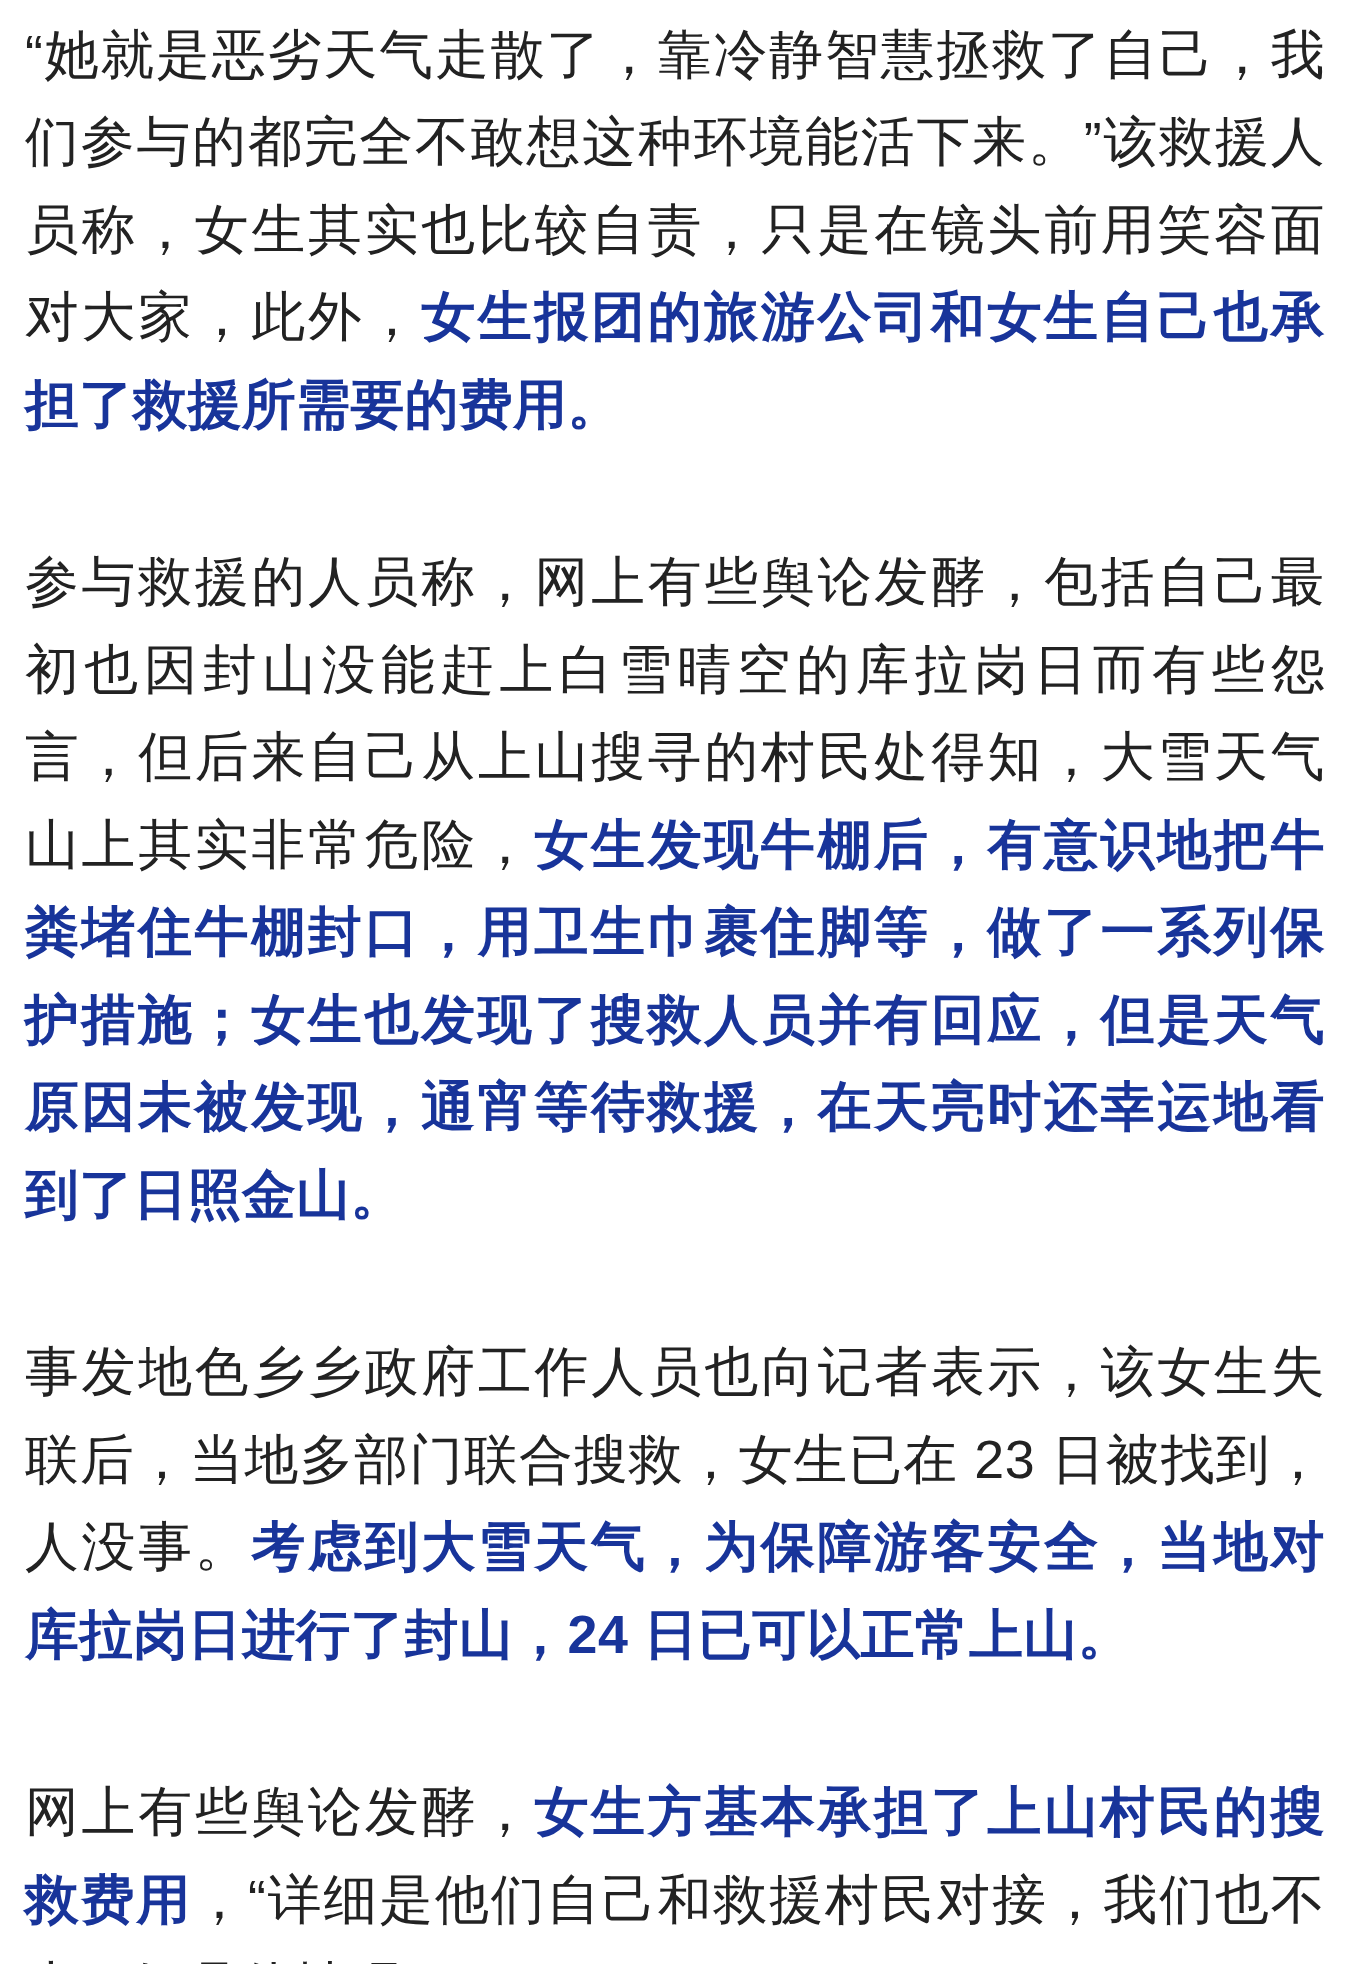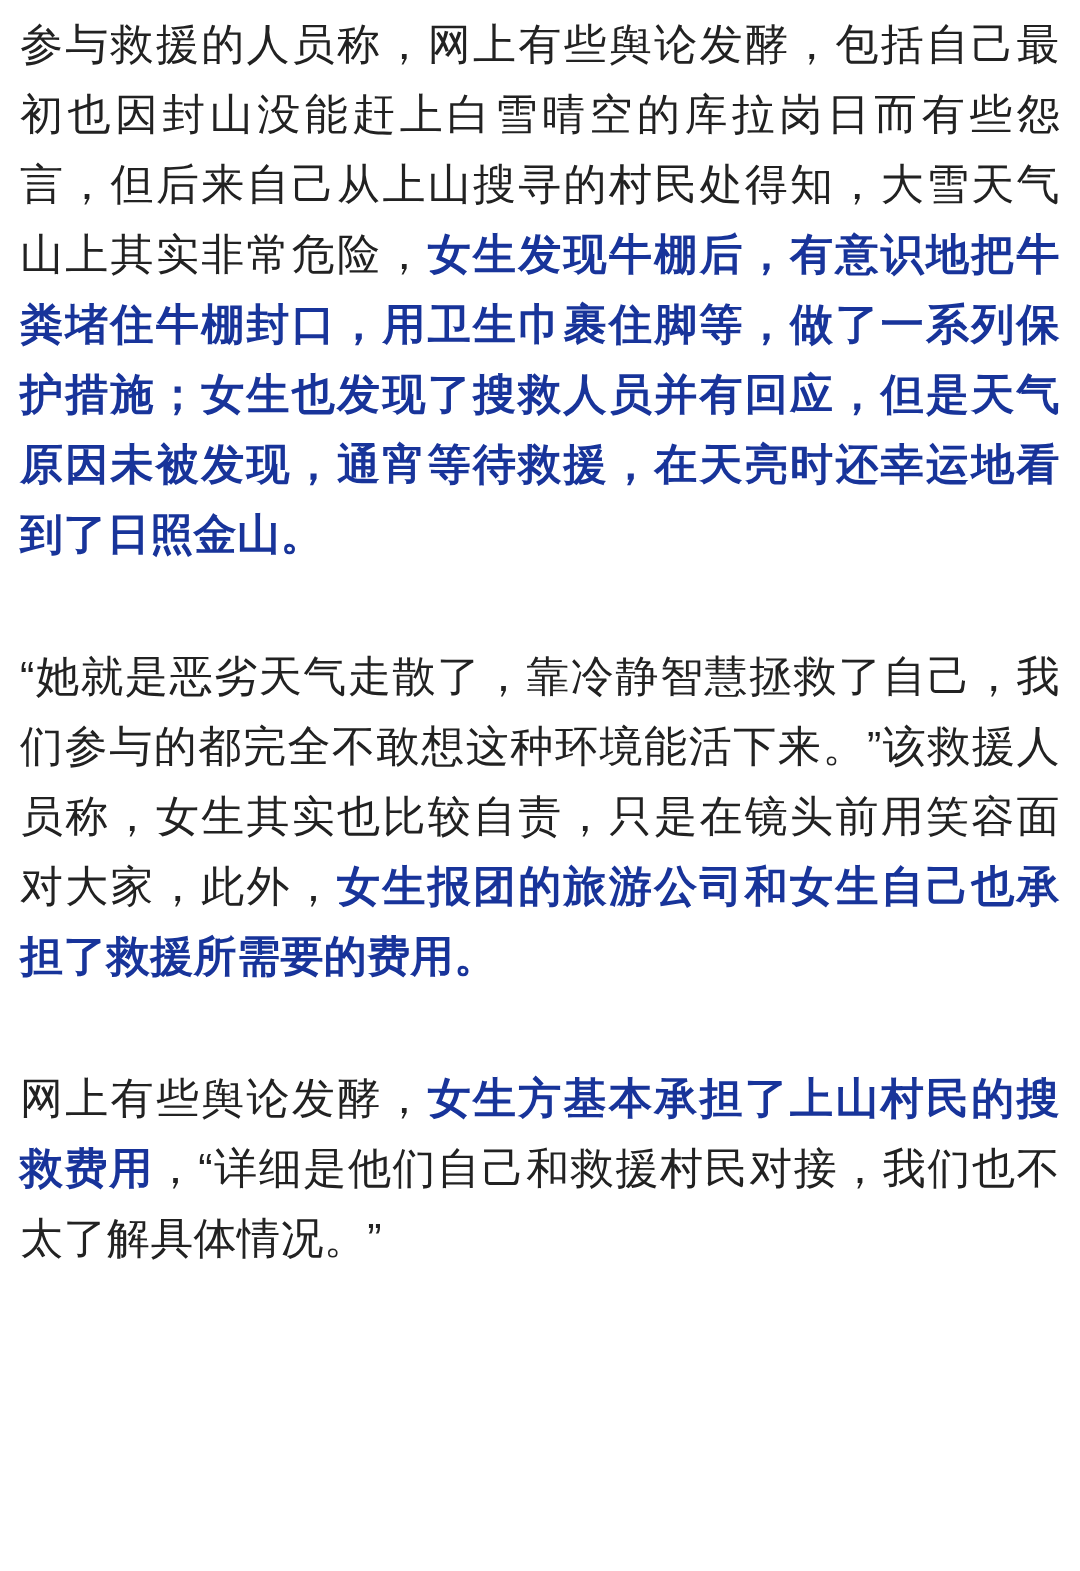--- a/index.html
+++ b/index.html
@@ -34,20 +34,21 @@
   .em {
     color: var(--em-color, #18349a);
     font-weight: bold;
   }
 </style>
 </head>
 <body style="background: rgb(255, 255, 255);">
 
 <article class="article">
 
+  <p><span>“她就是恶劣天气走散了，靠冷静智慧拯救了自己，我们参与的都完全不敢想这种环境能活下来。”该救援人员称，女生其实也比较自责，只是在镜头前用笑容面对大家，此外，</span><span class="em">女生报团的旅游公司和女生自己也承担了救援所需要的费用。</span></p>
+
   <p><span>参与救援的人员称，网上有些舆论发酵，包括自己最初也因封山没能赶上白雪晴空的库拉岗日而有些怨言，但后来自己从上山搜寻的村民处得知，大雪天气山上其实非常危险，</span><span class="em">女生发现牛棚后，有意识地把牛粪堵住牛棚封口，用卫生巾裹住脚等，做了一系列保护措施；女生也发现了搜救人员并有回应，但是天气原因未被发现，通宵等待救援，在天亮时还幸运地看到了日照金山。</span></p>
 
-  <p><span>“她就是恶劣天气走散了，靠冷静智慧拯救了自己，我们参与的都完全不敢想这种环境能活下来。”该救援人员称，女生其实也比较自责，只是在镜头前用笑容面对大家，此外，</span><span class="em">女生报团的旅游公司和女生自己也承担了救援所需要的费用。</span></p>
-
+  <p><span>事发地色乡乡政府工作人员也向记者表示，该女生失联后，当地多部门联合搜救，女生已在 23 日被找到，人没事。</span><span class="em">考虑到大雪天气，为保障游客安全，当地对库拉岗日进行了封山，24 日已可以正常上山。</span></p>
 
   <p><span>网上有些舆论发酵，</span><span class="em">女生方基本承担了上山村民的搜救费用</span><span>，“详细是他们自己和救援村民对接，我们也不太了解具体情况。”</span></p>
 
 </article>
 
 </body></html>

